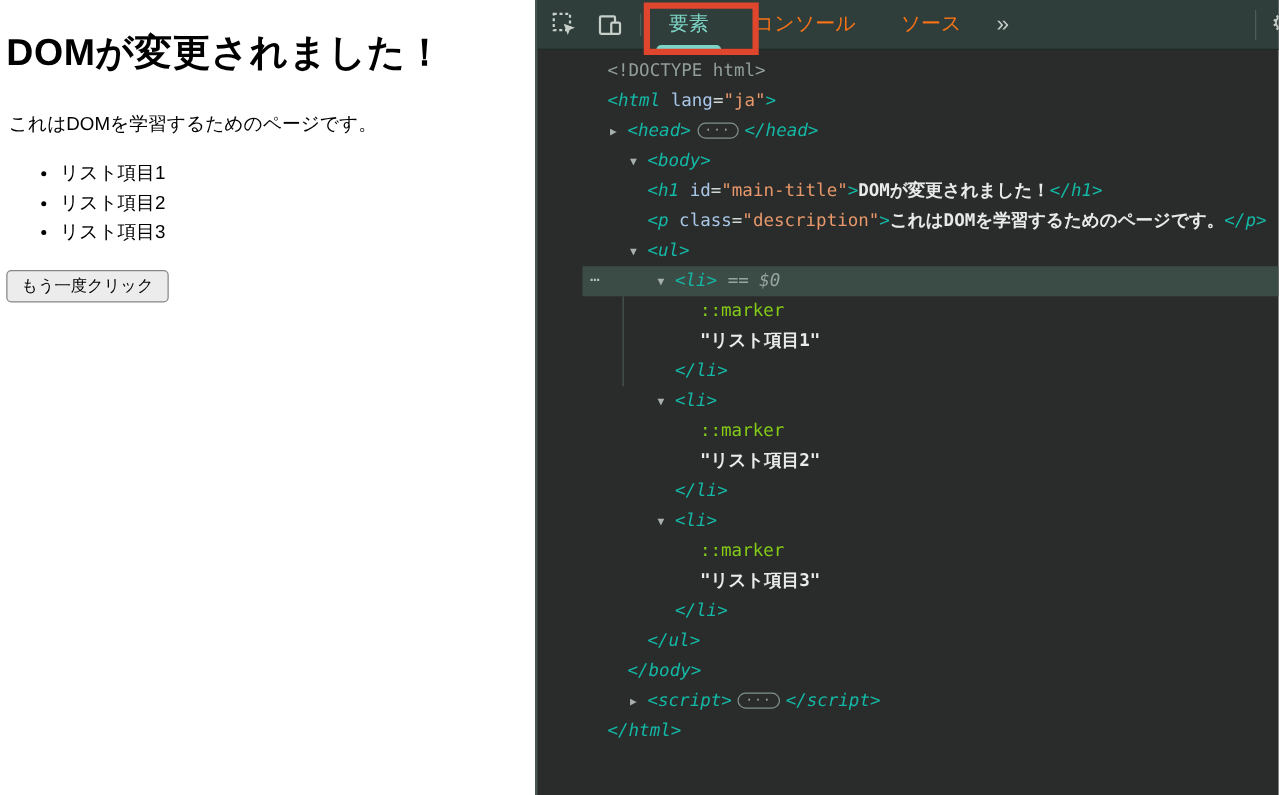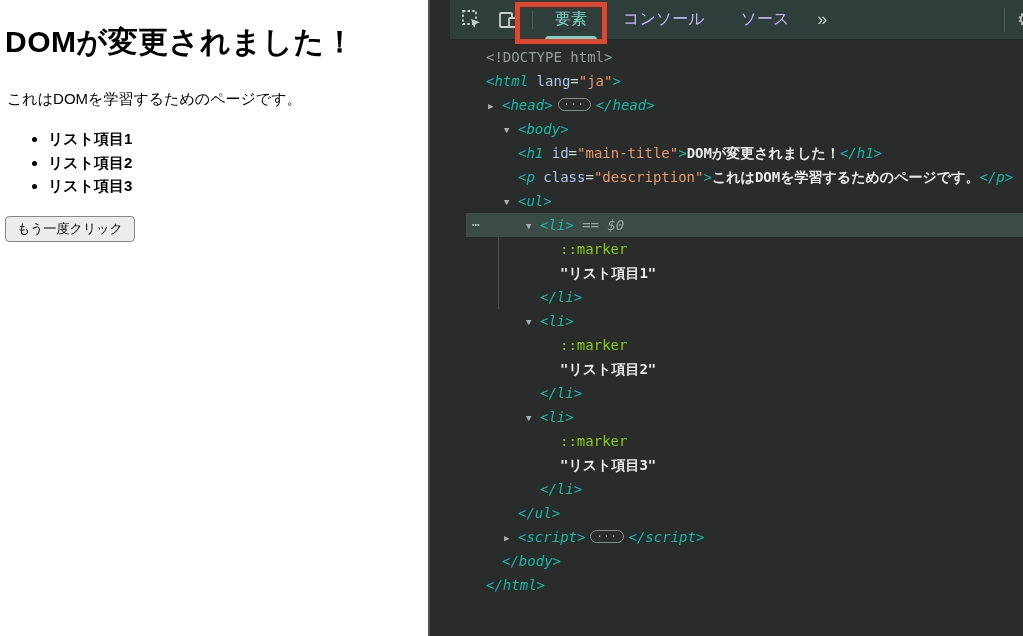--- a/index.html
+++ b/index.html
@@ -5,38 +5,38 @@
   * { margin:0; padding:0; box-sizing:border-box; }
   html,body { width:1023px; height:636px; overflow:hidden; background:#fff;
               font-family:"Liberation Sans","DejaVu Sans",sans-serif; }
   .stage { position:relative; width:1023px; height:636px; }
 
   
   .demo-page { position:absolute; left:0; top:0; width:428px; height:636px; background:#ffffff; }
   .demo-title { position:absolute; left:5px; top:22px; font-size:30px; font-weight:bold; color:#000;
                 letter-spacing:.5px; white-space:nowrap; }
   .demo-desc  { position:absolute; left:7px; top:90px; font-size:15px; color:#000; white-space:nowrap; }
-  .demo-list  { position:absolute; left:0; top:127px; list-style:disc; padding-left:48px;font-weight:bold; }
+  .demo-list  { position:absolute; left:0; top:127px; list-style:disc; padding-left:48px; }
   .demo-list li { font-size:15px; color:#000; line-height:23.5px; }
   .demo-button { position:absolute; left:5px; top:216px; height:26px; padding:0 11px;
                  font-size:13px; color:#000; background:#ececec; border:1px solid #878787;
                  border-radius:4px; font-family:"Liberation Sans","DejaVu Sans",sans-serif; }
 
   
   .devtools { position:absolute; left:428px; top:0; width:595px; height:636px;
               background:#2a2c2b; border-left:2px solid #46554f; overflow:hidden; }
 
   .dt-toolbar { position:absolute; left:0; top:0; right:0; height:40px; background:#2f3e3a;
-                border-bottom:1px solid #1f2926; display:flex; align-items:center;margin-left:20px; }
+                border-bottom:1px solid #1f2926; display:flex; align-items:center; }
   .tb-icons { display:flex; align-items:center; padding-left:10px; gap:12px; }
   .tb-icon { width:24px; height:24px; display:flex; align-items:center; justify-content:center; cursor:pointer; }
   .tb-divider { width:1px; height:18px; background:#4d5b55; margin:0 4px 0 12px; }
   .dt-tabs { display:flex; align-items:stretch; height:40px; }
   .dt-tab { position:relative; display:flex; align-items:center; padding:0 18px;
-            font-size:16px; color:#c4b5fd; cursor:pointer; white-space:nowrap; }
+            font-size:16px; color:#f97316; cursor:pointer; white-space:nowrap; }
   .dt-tab.active { color:#7dd4c6; }
   .dt-tab.active .underline { position:absolute; left:8px; right:8px; bottom:0; height:4px;
             background:#7dd4c6; border-radius:4px 4px 0 0; }
   .more-tabs { font-size:18px; color:#c6cdc9; padding:0 10px; cursor:pointer; }
   .tb-spacer { flex:1; }
   .tb-right-divider { width:1px; height:24px; background:#4d5b55; }
   .gear { font-size:19px; color:#c6cdc9; margin-left:12px; margin-right:-11px; cursor:pointer; }
 
   .annotation-box { position:absolute; left:85px; top:2px; width:92px; height:42px;
                     border:5px solid #e0462e; pointer-events:none; z-index:20; }
@@ -131,19 +131,19 @@
         <div class="tree-row" style="padding-left: 74px;"><span class="seg-tag">&lt;/li&gt;</span></div>
         <div class="tree-row" style="padding-left: 74px;"><span class="arrow">▼</span><span class="seg-tag">&lt;li&gt;</span></div>
         <div class="tree-row" style="padding-left: 94px;"><span class="seg-pseudo">::marker</span></div>
         <div class="tree-row" style="padding-left: 94px;"><span class="seg-txt">"リスト項目2"</span></div>
         <div class="tree-row" style="padding-left: 74px;"><span class="seg-tag">&lt;/li&gt;</span></div>
         <div class="tree-row" style="padding-left: 74px;"><span class="arrow">▼</span><span class="seg-tag">&lt;li&gt;</span></div>
         <div class="tree-row" style="padding-left: 94px;"><span class="seg-pseudo">::marker</span></div>
         <div class="tree-row" style="padding-left: 94px;"><span class="seg-txt">"リスト項目3"</span></div>
         <div class="tree-row" style="padding-left: 74px;"><span class="seg-tag">&lt;/li&gt;</span></div>
         <div class="tree-row" style="padding-left: 52px;"><span class="seg-tag">&lt;/ul&gt;</span></div>
+        <div class="tree-row" style="padding-left: 36px;"><span class="seg-tag">&lt;/body&gt;</span></div>
         <div class="tree-row" style="padding-left: 52px;"><span class="arrow">▶</span><span class="seg-tag">&lt;script&gt;</span><span class="seg-pill">···</span><span class="seg-tag">&lt;/script&gt;</span></div>
-        <div class="tree-row" style="padding-left: 36px;"><span class="seg-tag">&lt;/body&gt;</span></div>
         <div class="tree-row" style="padding-left: 20px;"><span class="seg-tag">&lt;/html&gt;</span></div>
       </div>
 
   </div>
 </div>
 
 </body></html>

